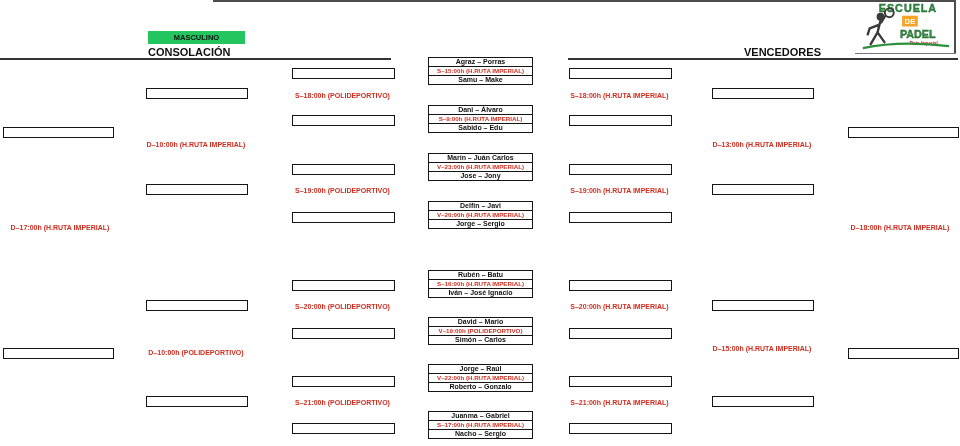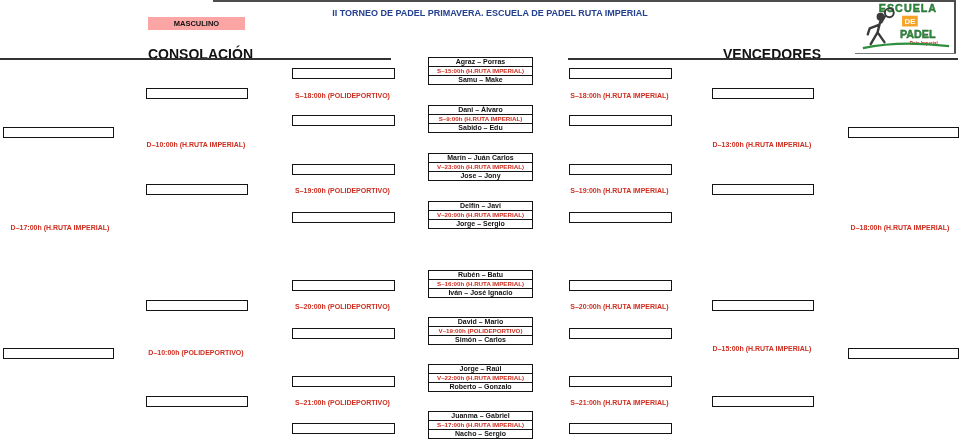--- a/index.html
+++ b/index.html
@@ -9,24 +9,24 @@
   }
   html,body{margin:0;padding:0;background:#fff;}
   body{font-family:"Liberation Sans", sans-serif;}
   #stage{position:relative;width:960px;height:446px;background:#ffffff;overflow:hidden;}
   .top-line{position:absolute;left:213px;top:0;width:743px;height:2px;background:#4d4d4d;}
   .logo-vline{position:absolute;left:954px;top:0;width:2px;height:54px;background:#4d4d4d;}
   .logo-underline{position:absolute;left:855px;top:53px;width:101px;height:1px;background:#777;}
 
   .title{position:absolute;left:280px;top:8px;width:420px;text-align:center;
          font-weight:bold;font-size:9px;color:var(--blue);white-space:nowrap;}
-  .badge{position:absolute;left:148px;top:17px;width:97px;height:13px;line-height:13px;
-         background:#fca5a5;text-align:center;font-weight:bold;font-size:7.5px;color:#111;}
+  .badge{position:absolute;left:148px;top:31px;width:97px;height:13px;line-height:13px;
+         background:#22c55e;text-align:center;font-weight:bold;font-size:7.5px;color:#111;}
 
-  .hdr{position:absolute;font-weight:bold;font-size:14px;color:#111;white-space:nowrap;}
+  .hdr{position:absolute;font-weight:bold;font-size:11px;color:#111;white-space:nowrap;}
   .rule{position:absolute;height:2px;background:#333;}
 
   .match{position:absolute;left:428px;width:103px;border:1px solid var(--ink);background:#fff;}
   .match .row{height:8px;line-height:8px;text-align:center;font-weight:bold;font-size:7px;
               color:#111;overflow:hidden;white-space:nowrap;}
   .match .row + .row{border-top:1px solid var(--ink);}
   .match .time{color:var(--red);font-size:6.2px;}
 
   .slot{position:absolute;width:101px;height:9px;background:#fff;border:1px solid var(--ink);}
   .slot.b{width:100px;}
@@ -39,21 +39,20 @@
 </style>
 </head>
 <body>
 
 <div id="stage">
 
   <div class="top-line"></div>
   <div class="logo-vline"></div>
   <div class="logo-underline"></div>
 
-  <div class="title">II TORNEO DE PADEL PRIMAVERA. ESCUELA DE PADEL RUTA IMPERIAL</div>
   <div class="badge">MASCULINO</div>
 
   <svg class="logo" viewBox="0 0 96 52">
     <text x="50" y="11" text-anchor="middle" font-family="Liberation Sans, sans-serif" font-size="11" font-weight="bold" fill="#2e8f3e" stroke="#1c5c28" stroke-width="0.4" letter-spacing="1">ESCUELA</text>
     <g>
       <circle cx="22" cy="16" r="4" fill="#3a3a3a"></circle>
       <path d="M22 20 L19 32 M19 32 L12 44 M19 32 L26 42 M21 24 L11 28 M11 28 L9 34" stroke="#3a3a3a" stroke-width="2.4" fill="none" stroke-linecap="round"></path>
       <circle cx="31" cy="12" r="4.5" fill="none" stroke="#3a3a3a" stroke-width="2"></circle>
       <path d="M27 15 L23 22" stroke="#3a3a3a" stroke-width="2" stroke-linecap="round"></path>
     </g>

